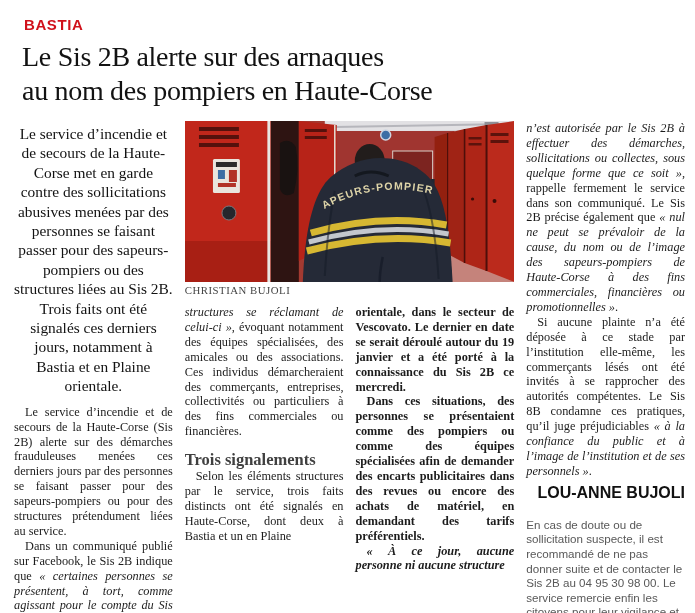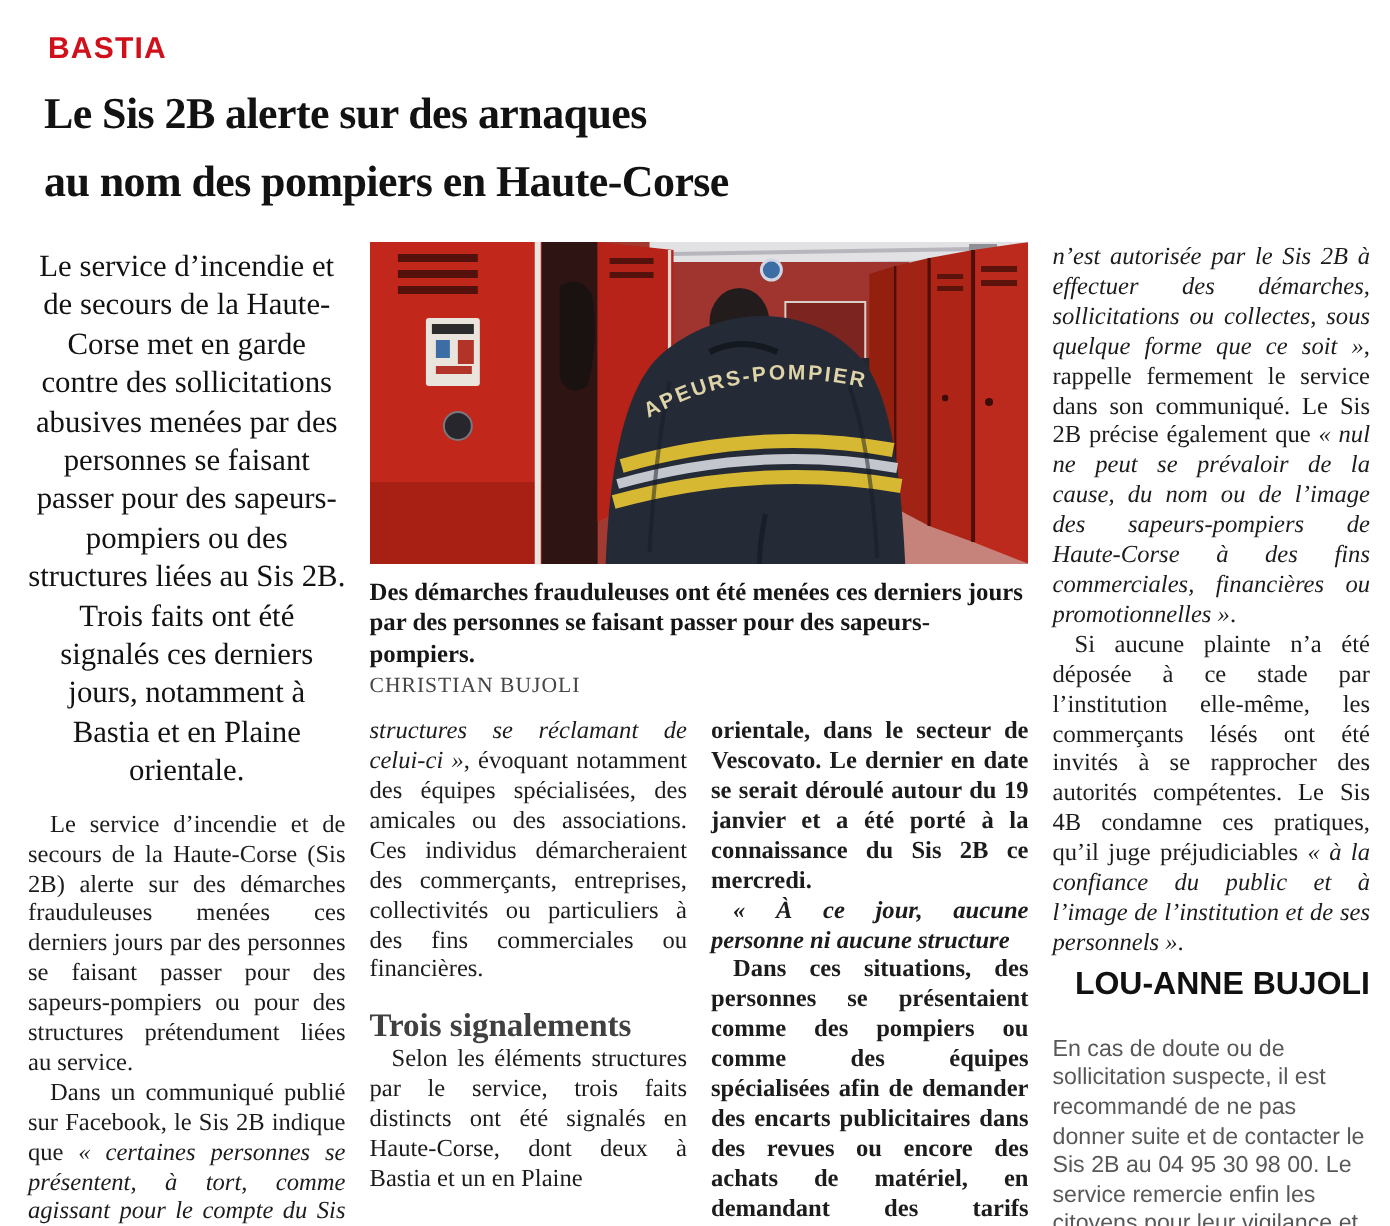--- a/index.html
+++ b/index.html
@@ -1,21 +1,21 @@
 <!DOCTYPE html>
 <html lang="fr"><head>
 <meta charset="utf-8">
 <style>
   html,body{margin:0;padding:0;background:#ffffff;}
   .page{position:relative;width:695px;height:613px;background:#fff;overflow:hidden;
         font-family:"Liberation Serif", serif;color:#1c1c1c;}
   header{padding:16px 10px 0 24px;}
   .kicker{font-family:"Liberation Sans", sans-serif;font-weight:bold;font-size:15px;
           letter-spacing:.6px;color:#d0111b;}
-  h1{margin:7px 0 0 -2px;font-size:22px;line-height:34px;font-weight:700;color:#121212;
+  h1{margin:7px 0 0 -2px;font-size:28px;line-height:34px;font-weight:400;color:#121212;
      letter-spacing:-.3px;}
   h1 .hl{display:block;}
   .cols{display:grid;grid-template-columns:repeat(4,1fr);grid-template-rows:auto 1fr;
         column-gap:12px;margin-top:13px;padding:0 10px 0 14px;align-items:start;}
   .col1{grid-column:1;grid-row:1 / span 2;}
   .photo-block{grid-column:2 / span 2;grid-row:1;margin:0 0 9px 0;}
   .col2{grid-column:2;grid-row:2;}
   .col3{grid-column:3;grid-row:2;font-weight:bold;}
   .col4{grid-column:4;grid-row:1 / span 2;}
   .lead{margin:3px 0 9px 0;font-size:15.4px;line-height:19.4px;color:#121212;text-align:center;}
@@ -131,46 +131,45 @@
             <defs>
               <path id="jacket-arc" d="M136,90 Q190,58 252,74" fill="none"></path>
             </defs>
             <text font-family="Liberation Sans, sans-serif" font-size="10.5" font-weight="bold" fill="#ded4a8" letter-spacing="1.2">
               <textPath href="#jacket-arc" startOffset="50%" text-anchor="middle">SAPEURS-POMPIERS</textPath>
             </text>
           </g>
         </svg>
       </div>
       <figcaption>
-        <div class="caption">Des démarches frauduleuses ont été menées ces derniers jours par des personnes se faisant passer pour des sapeurs-pompiers.</div>
         <div class="credit">CHRISTIAN BUJOLI</div>
       </figcaption>
     </figure>
 
     <div class="col2">
       <div>
           <p class="graf"><span class="it">structures se réclamant de celui-ci »</span><span>, évoquant notamment des équipes spécialisées, des amicales ou des associations. Ces individus démarcheraient des commerçants, entreprises, collectivités ou particuliers à des fins commerciales ou financières.</span></p>
         </div>
       <h2 class="subhead">Trois signalements</h2>
       <div>
           <p class="graf indent"><span>Selon les éléments structures par le service, trois faits distincts ont été signalés en Haute-Corse, dont deux à Bastia et un en Plaine</span></p>
         </div>
     </div>
 
     <div class="col3">
       <div>
           <p class="graf"><span>orientale, dans le secteur de Vescovato. Le dernier en date se serait déroulé autour du 19 janvier et a été porté à la connaissance du Sis 2B ce mercredi.</span></p>
+          <p class="graf indent"><span>Dans ces situations, des personnes se présentaient comme des pompiers ou comme des équipes spécialisées afin de demander des encarts publicitaires dans des revues ou encore des achats de matériel, en demandant des tarifs préférentiels.</span></p>
           <p class="graf indent"><span class="it">« À ce jour, aucune personne ni aucune structure</span></p>
-          <p class="graf indent"><span>Dans ces situations, des personnes se présentaient comme des pompiers ou comme des équipes spécialisées afin de demander des encarts publicitaires dans des revues ou encore des achats de matériel, en demandant des tarifs préférentiels.</span></p>
         </div>
     </div>
 
     <div class="col4">
       <div>
           <p class="graf"><span class="it">n’est autorisée par le Sis 2B à effectuer des démarches, sollicitations ou collectes, sous quelque forme que ce soit »</span><span>, rappelle fermement le service dans son communiqué. Le Sis 2B précise également que </span><span class="it">« nul ne peut se prévaloir de la cause, du nom ou de l’image des sapeurs-pompiers de Haute-Corse à des fins commerciales, financières ou promotionnelles »</span><span>.</span></p>
-          <p class="graf indent"><span>Si aucune plainte n’a été déposée à ce stade par l’institution elle-même, les commerçants lésés ont été invités à se rapprocher des autorités compétentes. Le Sis 4B condamne ces pratiques, qu’il juge préjudiciables </span><span class="it">« à la confiance du public et à l’image de l’institution et de ses personnels »</span><span>.</span></p>
+          <p class="graf indent"><span>Si aucune plainte n’a été déposée à ce stade par l’institution elle-même, les commerçants lésés ont été invités à se rapprocher des autorités compétentes. Le Sis 8B condamne ces pratiques, qu’il juge préjudiciables </span><span class="it">« à la confiance du public et à l’image de l’institution et de ses personnels »</span><span>.</span></p>
         </div>
       <div class="byline">LOU-ANNE BUJOLI</div>
       <p class="note">En cas de doute ou de sollicitation suspecte, il est recommandé de ne pas donner suite et de contacter le Sis 2B au 04 95 30 98 00. Le service remercie enfin les citoyens pour leur vigilance et leur soutien.</p>
     </div>
 
   </div>
 </div>
 
 </body></html>

